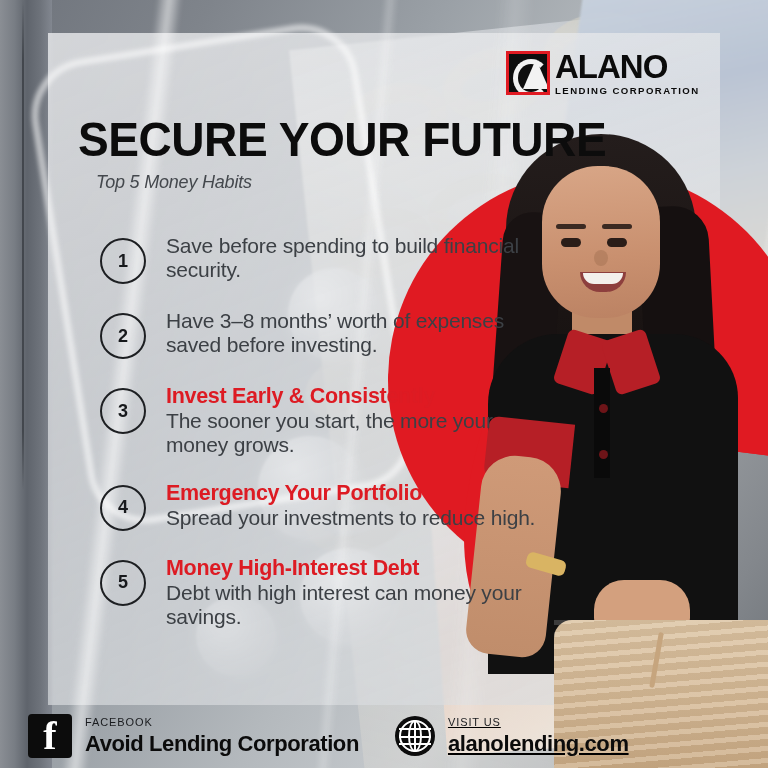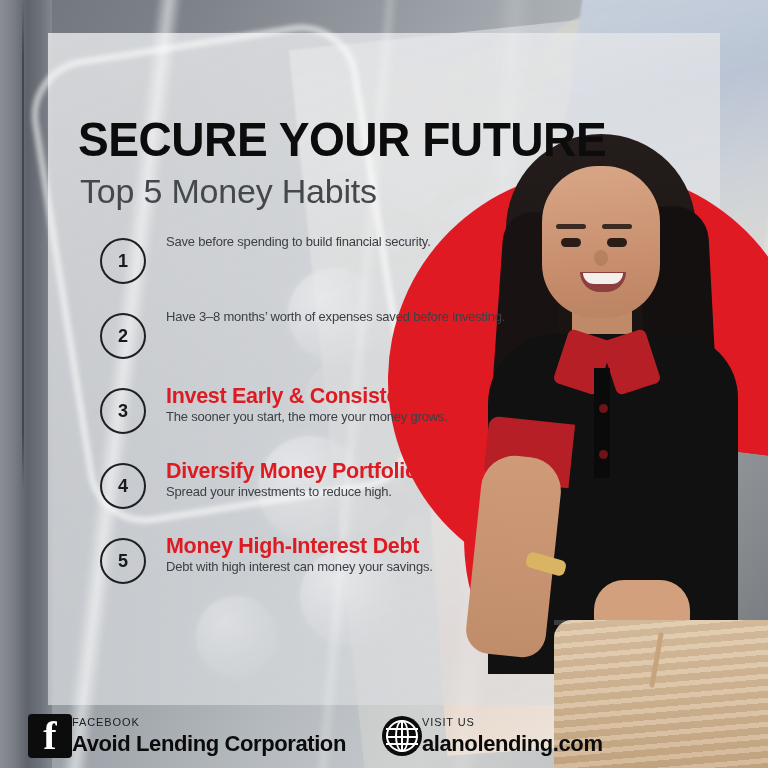--- a/index.html
+++ b/index.html
@@ -162,38 +162,38 @@
   .logo-sub{font-size:9.6px;font-weight:bold;letter-spacing:1.45px;color:#0b0b0b;margin-top:3px;}
 
   
   .headline{
     position:absolute;left:78px;top:116px;z-index:15;
     font-size:48px;font-weight:bold;letter-spacing:-0.5px;color:#0c0c0c;
     line-height:1;transform:scaleX(.96);transform-origin:left;
     font-family:"Liberation Sans",sans-serif;
   }
   .subhead{
-    position:absolute;left:80px;top:172px;z-index:15;
-    font-size:34px;color:#44484d;font-weight:400;letter-spacing:-.2px;
+    position:absolute;left:96px;top:172px;z-index:15;
+    font-size:18px;color:#44484d;font-weight:400;letter-spacing:-.2px;font-style:italic;
   }
 
   
   .tips{position:absolute;left:100px;top:234px;width:440px;z-index:15;}
   .tip{position:relative;margin-bottom:23px;padding-left:66px;min-height:52px;}
   .tip-num{
     position:absolute;left:0;top:4px;width:46px;height:46px;border-radius:50%;
     border:2px solid #1d1f22;display:flex;align-items:center;justify-content:center;
     font-size:18px;font-weight:bold;color:#17191c;
   }
   .tip-title{
     font-size:21.5px;font-weight:bold;color:#DD1B23;line-height:1.12;letter-spacing:-.3px;
     margin:0 0 1px 0;
   }
   .tip-body{
-    font-size:13px;color:#3c4045;line-height:1.16;letter-spacing:-.2px;
+    font-size:21px;color:#3c4045;line-height:1.16;letter-spacing:-.2px;
   }
 
   
   .footer{
     position:absolute;left:0;bottom:0;width:768px;height:64px;z-index:25;
     display:flex;align-items:center;padding-left:28px;gap:18px;
   }
   .fb-icon{
     width:44px;height:44px;background:#0c0c0c;border-radius:4px;position:relative;flex:none;
   }
@@ -211,22 +211,22 @@
   }
   .globe-g{position:absolute;inset:4px;border-radius:50%;border:2px solid #fff;}
   .globe-v{position:absolute;left:50%;top:4px;bottom:4px;width:14px;margin-left:-7px;border:2px solid #fff;border-radius:50%;}
   .globe-h1{position:absolute;left:4px;right:4px;top:12px;height:2px;background:#fff;}
   .globe-h2{position:absolute;left:4px;right:4px;top:20px;height:2px;background:#fff;}
   .globe-h3{position:absolute;left:4px;right:4px;top:27px;height:2px;background:#fff;}
   .globe-vc{position:absolute;left:50%;top:4px;bottom:4px;width:2px;margin-left:-1px;background:#fff;}
   .f-txt{display:flex;flex-direction:column;line-height:1;}
   .f-label{font-size:11px;letter-spacing:.9px;color:#1a1c1f;font-weight:400;margin-bottom:5px;}
   .f-value{font-size:22px;font-weight:bold;color:#0b0b0b;letter-spacing:-.4px;}
-  .f-group{display:flex;align-items:center;gap:0;}
-  .f-group.two{margin-left:18px;}
+  .f-group{display:flex;align-items:center;gap:13px;}
+  .f-group.two{margin-left:18px;text-decoration:underline;}
 </style>
 </head>
 <body>
 
 <div class="poster">
 
   <div class="bg-base"></div>
   <div class="bg-money">
     <div class="zero" style="left:40px;top:40px;width:96px;height:62px;border-width:17px;border-color:#d7d3c6;transform:rotate(-8deg);"></div>
     <div class="zero" style="left:132px;top:18px;width:96px;height:62px;border-width:17px;border-color:#d9d5c8;transform:rotate(-8deg);"></div>
@@ -280,20 +280,31 @@
     <div class="m-btn" style="top:284px;"></div>
     <div class="m-btn" style="top:330px;"></div>
     <div class="m-sleeve"></div>
     <div class="m-arm"></div>
     <div class="m-watch"></div>
     <div class="m-hand"></div>
     <div class="m-pants"></div>
     <div class="m-tie"></div>
   </div>
 
+  <div class="logo">
+    <div class="logo-mark">
+      <div class="logo-mark-inner">
+          <span class="bar"></span>
+        </div>
+    </div>
+    <div class="logo-txt">
+      <div class="logo-name">ALANO</div>
+      <div class="logo-sub">LENDING CORPORATION</div>
+    </div>
+  </div>
 
   <div class="headline">SECURE YOUR FUTURE</div>
   <div class="subhead">Top 5 Money Habits</div>
 
   <div class="tips">
 
     <div class="tip">
       <div class="tip-num">1</div>
       <div class="tip-body">Save before spending to build financial security.</div>
     </div>
@@ -304,21 +315,21 @@
     </div>
 
     <div class="tip">
       <div class="tip-num">3</div>
       <div class="tip-title">Invest Early &amp; Consistently</div>
       <div class="tip-body">The sooner you start, the more your money grows.</div>
     </div>
 
     <div class="tip">
       <div class="tip-num">4</div>
-      <div class="tip-title">Diversify Money Portfolio</div>
+      <div class="tip-title">Emergency Your Portfolio</div>
       <div class="tip-body">Spread your investments to reduce high.</div>
     </div>
 
     <div class="tip">
       <div class="tip-num">5</div>
       <div class="tip-title">Money High-Interest Debt</div>
       <div class="tip-body">Debt with high interest can money your savings.</div>
     </div>
 
   </div>

